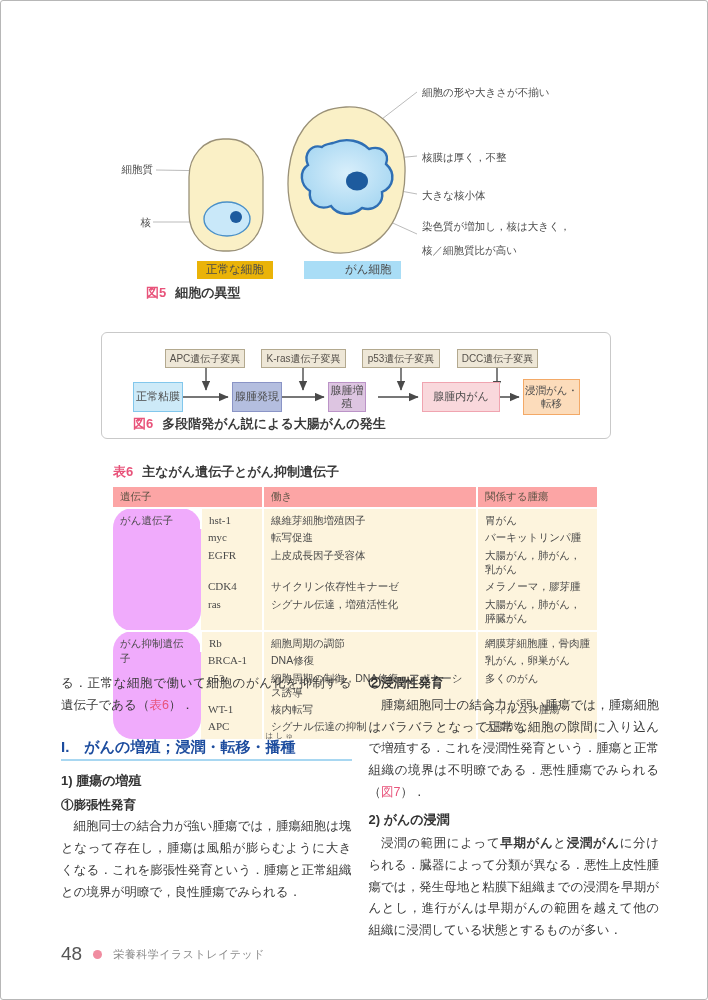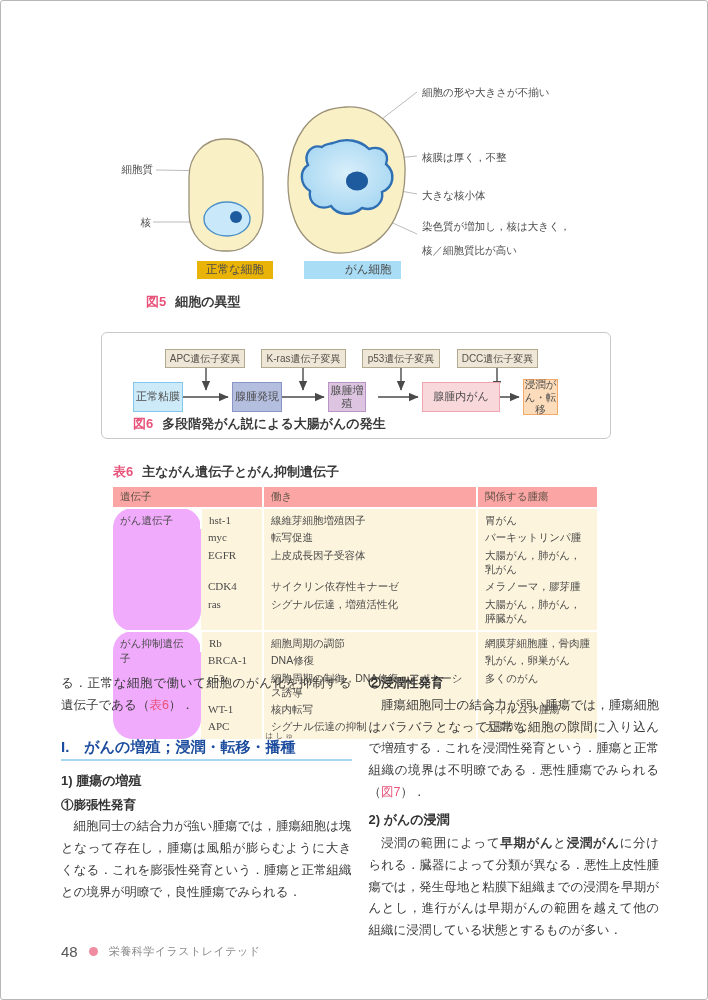--- a/index.html
+++ b/index.html
@@ -27,21 +27,21 @@
   .gbox{position:absolute;top:16px;height:19px;line-height:17px;background:#eee7d7;
         border:1px solid #b3a98f;font-size:10px;text-align:center;color:#55504a;
         box-sizing:border-box;white-space:nowrap;}
   .sbox{position:absolute;top:49px;height:30px;box-sizing:border-box;font-size:11px;
         display:flex;align-items:center;justify-content:center;text-align:center;
         color:#4a4a4a;border:1px solid;line-height:1.2;}
   .s0{left:31px;width:50px;background:#cdeaf8;border-color:#82c7ec;}
   .s1{left:130px;width:50px;background:#b4bedf;border-color:#8a94c6;}
   .s2{left:226px;width:38px;background:#ddc5e1;border-color:#bb93c7;}
   .s3{left:320px;width:78px;background:#f9d8dc;border-color:#f0a4b0;}
-  .s4{left:421px;width:35px;top:46px;height:36px;background:#fcdcbb;border-color:#f3a967;font-size:10.5px;}
+  .s4{left:421px;width:57px;top:46px;height:36px;background:#fcdcbb;border-color:#f3a967;font-size:10.5px;}
   .g0{left:63px;width:80px;}
   .g1{left:159px;width:85px;}
   .g2{left:260px;width:78px;}
   .g3{left:355px;width:81px;}
   #fig6 .figcap{left:31px;top:82px;}
 
   
   #tbl6{position:absolute;left:112px;top:462px;width:484px;}
   #tbl6 .figcap{position:static;display:block;margin-bottom:6px;}
   table{border-collapse:collapse;width:484px;font-size:10.5px;table-layout:fixed;}
@@ -66,21 +66,21 @@
   h2.sec{color:#1c4c9e;font-size:15px;font-weight:bold;margin:15px 0 9px;
          border-bottom:2.5px solid #a8d7f1;padding-bottom:3px;white-space:nowrap;line-height:1.3;}
   h2.sec ruby rt{font-size:7.5px;color:#555;font-weight:normal;letter-spacing:2px;}
   h3.sub{font-size:13px;font-weight:bold;margin:5px 0 2px;color:#333;}
   h4.sub2{font-size:12.5px;font-weight:bold;margin:0;color:#333;}
   .ref{color:#e8537a;}
   .bold{font-weight:bold;}
 
   
   #footer{position:absolute;left:60px;top:942px;display:flex;align-items:center;gap:11px;}
-  #page-num{font-size:15px;color:#555;}
+  #page-num{font-size:19px;color:#555;}
   #footer-dot{width:9px;height:9px;border-radius:50%;background:#f08ca0;}
   #brand{font-size:11px;color:#888;letter-spacing:0.5px;}
 </style>
 </head>
 <body>
 
 <div id="fig5">
   <svg width="708" height="230" viewBox="0 0 708 230">
     <defs>
       <radialGradient id="nucGrad" cx="50%" cy="45%" r="65%">
@@ -114,21 +114,21 @@
   <div class="ann right-align" style="left:126px;top:134px;width:24px;">核</div>
   <div class="ann" style="left:421px;top:4px;">細胞の形や大きさが不揃い</div>
   <div class="ann" style="left:421px;top:69px;">核膜は厚く，不整</div>
   <div class="ann" style="left:421px;top:107px;">大きな核小体</div>
   <div class="ann" style="left:421px;top:138px;">染色質が増加し，核は大きく，</div>
   <div class="ann" style="left:421px;top:162px;">核／細胞質比が高い</div>
 
   <div class="tag tag-pink" style="left:196px;top:180px;">正常な細胞</div>
   <div class="tag tag-blue" style="left:303px;top:180px;padding-left:41px;">がん細胞</div>
 
-  <div class="figcap" style="left:145px;top:212px;text-align:right;">
+  <div class="figcap" style="left:145px;top:203px;text-align:right;">
     <span class="cap-tag">図5</span><span>細胞の異型</span>
   </div>
 </div>
 
 <div id="fig6">
   <svg width="507" height="104" viewBox="0 0 507 104">
     <defs>
       <marker id="ah" markerWidth="8" markerHeight="7" refX="6.5" refY="3" orient="auto">
         <path d="M0,0 L7,3 L0,6 Z" fill="#4a4a4a"></path>
       </marker>

